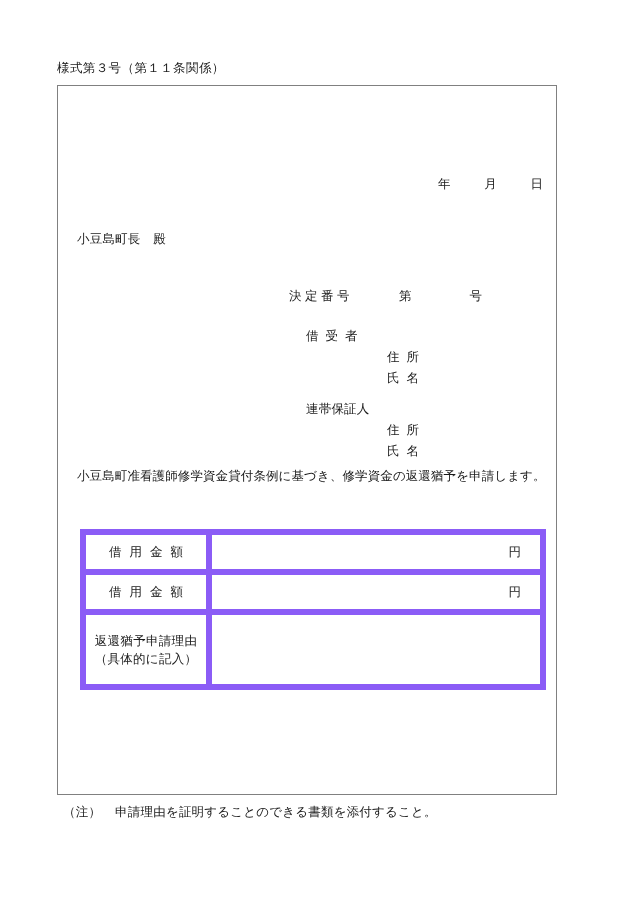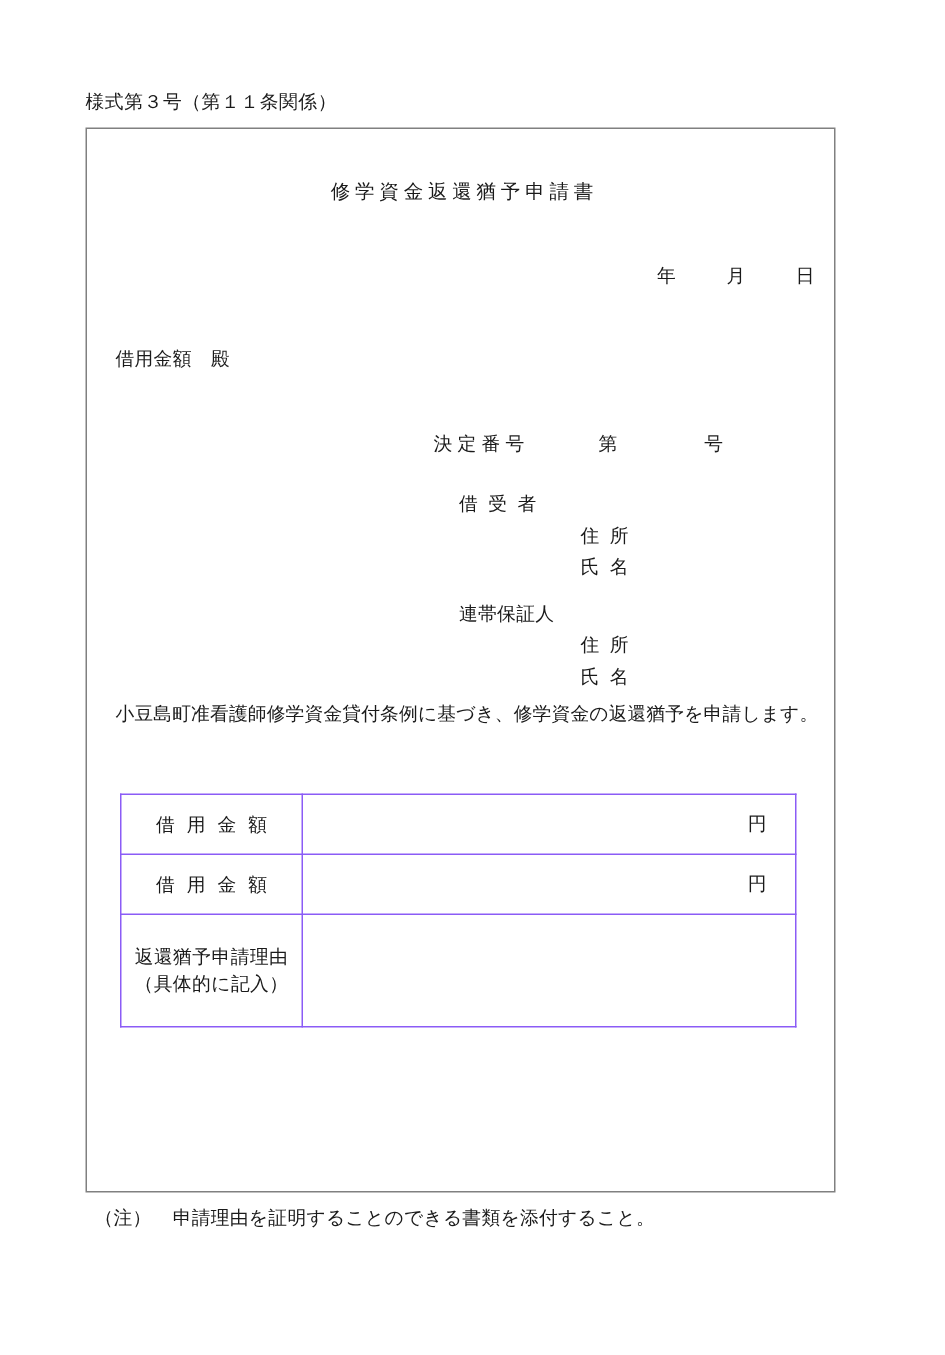--- a/index.html
+++ b/index.html
@@ -125,21 +125,21 @@
   
   .form-table {
     position: absolute;
     left: 22px;
     top: 443px;
     width: 448px;
     border-collapse: collapse;
     table-layout: fixed;
   }
   .form-table td {
-    border: 1px solid #8b5cf6;
+    border: 6px solid #8b5cf6;
     font-size: 12.5px;
     padding: 0;
     vertical-align: middle;
   }
   .cell-label {
     width: 120px;
     text-align: center;
     line-height: 18px;
   }
   .cell-value {
@@ -187,29 +187,28 @@
 </style>
 </head>
 <body>
 
 <div class="page">
 
   <div class="form-number">様式第３号（第１１条関係）</div>
 
   <div class="frame">
 
-    <div class="doc-title">修学資金返還猶予申請書</div>
 
     <div class="date-line">
       <span>年</span>
       <span>月</span>
       <span>日</span>
     </div>
 
-    <div class="addressee">借用金額　殿</div>
+    <div class="addressee">小豆島町長　殿</div>
 
     <div class="decision-row">
       <span class="decision-label">決定番号</span><span class="decision-dai">第</span><span class="decision-gou">号</span>
     </div>
 
     <div class="party party-borrower">
       <div class="party-title-spaced">借受者</div>
       <div class="party-field">住所</div>
       <div class="party-field">氏名</div>
     </div>

